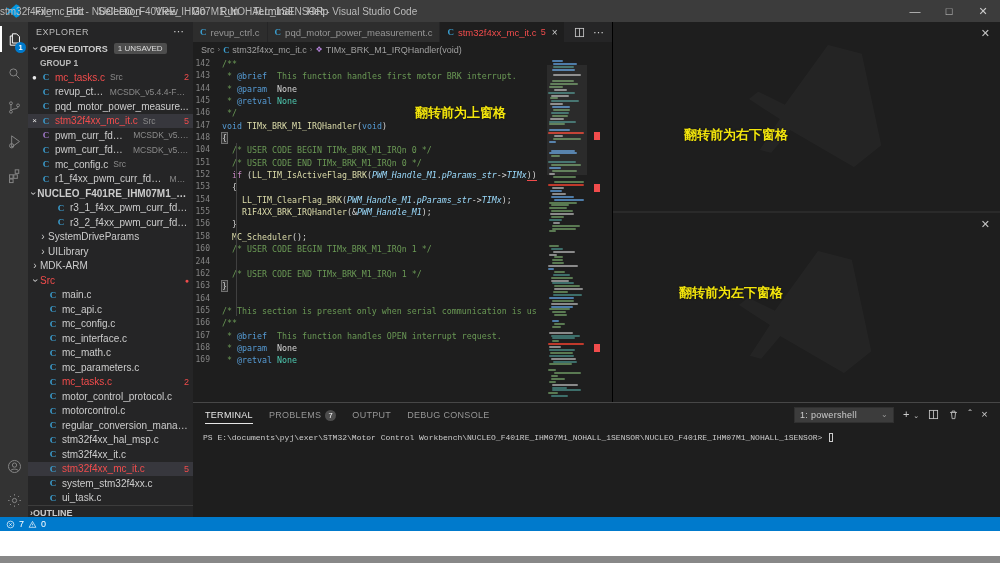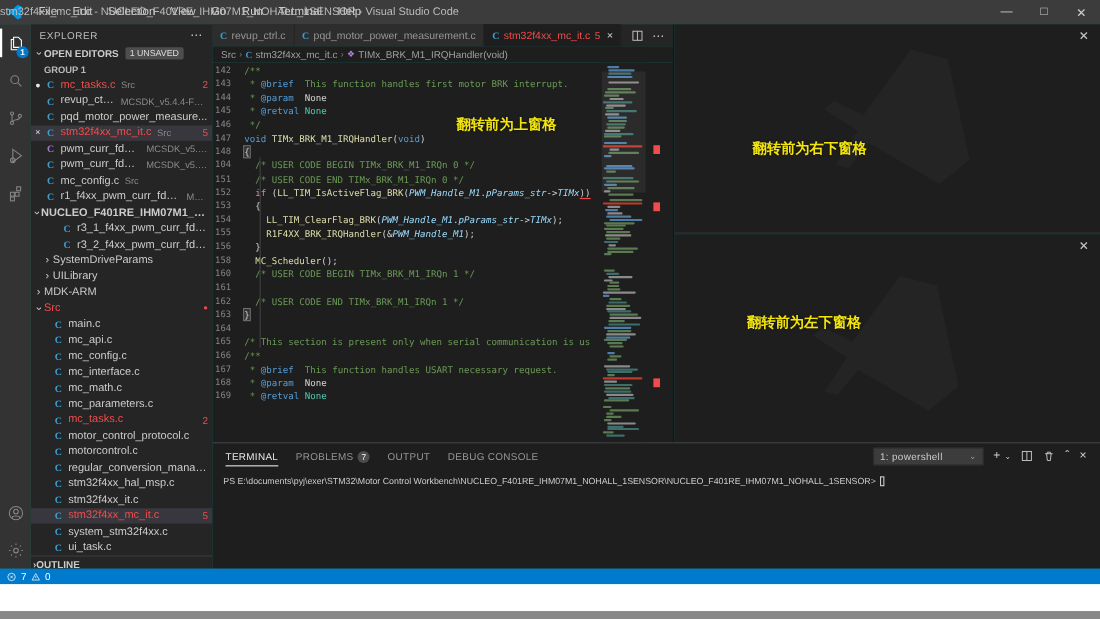--- a/index.html
+++ b/index.html
@@ -101,21 +101,21 @@
   .terminal { height:117px; border-top:1px solid #474747; background:#1e1e1e; display:flex; flex-direction:column; }
   .term-tabs { height:24px; display:flex; align-items:center; padding-left:12px; font-size:9px; color:#969696; letter-spacing:.3px; flex-shrink:0; }
   .term-tab { margin-right:16px; padding:4px 0 3px; display:flex; align-items:center; gap:4px; text-transform:uppercase; }
   .term-tab.active { color:#e7e7e7; border-bottom:1px solid #e7e7e7; }
   .prob-badge { background:#4d4d4d; color:#fff; border-radius:50%; width:11px; height:11px; font-size:7.5px; line-height:11px; text-align:center; }
   .term-actions { margin-left:auto; display:flex; align-items:center; gap:9px; padding-right:12px; color:#cccccc; }
   .shell-select { background:#3c3c3c; border:1px solid #303030; color:#cccccc; font-size:9px; height:16px; display:flex; align-items:center; padding:0 5px; width:100px; }
   .shell-select .sel-chev { margin-left:auto; font-size:8px; color:#999; }
   .term-actions svg { width:11px; height:11px; stroke:#cccccc; fill:none; stroke-width:1.2; }
   .term-actions .txtic { font-size:11px; line-height:1; }
-  .term-body { padding:6px 10px; font-family:Liberation Sans, sans-serif; font-size:8px; color:#cccccc; white-space:nowrap; overflow:hidden; }
+  .term-body { padding:6px 10px; font-family:Liberation Mono, monospace; font-size:8px; color:#cccccc; white-space:nowrap; overflow:hidden; }
   .cursor-box { display:inline-block; width:4px; height:9px; border:1px solid #cccccc; vertical-align:middle; margin-left:2px; }
 
   
   .statusbar { position:absolute; left:0; right:0; bottom:25px; height:14px; background:#007acc; display:flex; align-items:center; color:#fff; font-size:9px; padding:0 6px; gap:4px; }
   .statusbar svg { width:9px; height:9px; stroke:#fff; fill:none; stroke-width:1.2; }
   .white-strip { position:absolute; left:0; right:0; bottom:0; height:25px; background:#ffffff; }
 
   
   .annotation { position:absolute; color:#f3e50c; font-weight:bold; font-size:13px; font-family:sans-serif; z-index:50; text-shadow:0 0 2px rgba(0,0,0,.6); }
 </style>
@@ -410,27 +410,27 @@
                 <div class="code-line"><span class="ln">148</span><span class="lt"><span class="tok br">{</span></span></div>
                 <div class="code-line"><span class="ln">104</span><span class="lt"><span class="tok cm">  /* USER CODE BEGIN TIMx_BRK_M1_IRQn 0 */</span></span></div>
                 <div class="code-line"><span class="ln">151</span><span class="lt"><span class="tok cm">  /* USER CODE END TIMx_BRK_M1_IRQn 0 */</span></span></div>
                 <div class="code-line"><span class="ln">152</span><span class="lt"><span class="tok pl">  </span><span class="tok ctrl">if</span><span class="tok pl"> (</span><span class="tok fn">LL_TIM_IsActiveFlag_BRK</span><span class="tok pl">(</span><span class="tok var">PWM_Handle_M1</span><span class="tok pl">.</span><span class="tok var">pParams_str</span><span class="tok pl">-&gt;</span><span class="tok var">TIMx</span><span class="tok err">))</span></span></div>
                 <div class="code-line"><span class="ln">153</span><span class="lt"><span class="tok pl">  {</span></span></div>
                 <div class="code-line"><span class="ln">154</span><span class="lt"><span class="tok pl">    </span><span class="tok fn">LL_TIM_ClearFlag_BRK</span><span class="tok pl">(</span><span class="tok var">PWM_Handle_M1</span><span class="tok pl">.</span><span class="tok var">pParams_str</span><span class="tok pl">-&gt;</span><span class="tok var">TIMx</span><span class="tok pl">);</span></span></div>
                 <div class="code-line"><span class="ln">155</span><span class="lt"><span class="tok pl">    </span><span class="tok fn">R1F4XX_BRK_IRQHandler</span><span class="tok pl">(&amp;</span><span class="tok var">PWM_Handle_M1</span><span class="tok pl">);</span></span></div>
                 <div class="code-line"><span class="ln">156</span><span class="lt"><span class="tok pl">  }</span></span></div>
                 <div class="code-line"><span class="ln">158</span><span class="lt"><span class="tok pl">  </span><span class="tok fn">MC_Scheduler</span><span class="tok pl">();</span></span></div>
                 <div class="code-line"><span class="ln">160</span><span class="lt"><span class="tok cm">  /* USER CODE BEGIN TIMx_BRK_M1_IRQn 1 */</span></span></div>
-                <div class="code-line"><span class="ln">161</span><span class="lt"></span></div>
+                <div class="code-line"><span class="ln">244</span><span class="lt"></span></div>
                 <div class="code-line"><span class="ln">162</span><span class="lt"><span class="tok cm">  /* USER CODE END TIMx_BRK_M1_IRQn 1 */</span></span></div>
                 <div class="code-line"><span class="ln">163</span><span class="lt"><span class="tok br">}</span></span></div>
                 <div class="code-line"><span class="ln">164</span><span class="lt"></span></div>
                 <div class="code-line"><span class="ln">165</span><span class="lt"><span class="tok cm">/* This section is present only when serial communication is us</span></span></div>
                 <div class="code-line"><span class="ln">166</span><span class="lt"><span class="tok cm">/**</span></span></div>
-                <div class="code-line"><span class="ln">167</span><span class="lt"><span class="tok cm"> * </span><span class="tok doc">@brief</span><span class="tok cm">  This function handles USART necessary request.</span></span></div>
+                <div class="code-line"><span class="ln">167</span><span class="lt"><span class="tok cm"> * </span><span class="tok doc">@brief</span><span class="tok cm">  This function handles OPEN interrupt request.</span></span></div>
                 <div class="code-line"><span class="ln">168</span><span class="lt"><span class="tok cm"> * </span><span class="tok doc">@param</span><span class="tok cm">  </span><span class="tok pl">None</span></span></div>
                 <div class="code-line"><span class="ln">169</span><span class="lt"><span class="tok cm"> * </span><span class="tok doc">@retval</span><span class="tok lit"> None</span></span></div>
               </div>
             <div class="indent-guide" style="top:86px; height:173px;"></div>
             <div class="minimap">
                 <div class="mm-row" style="width: 0px;"></div>
                 <div class="mm-row" style="background: rgb(78, 124, 168); width: 11.0532px; margin-left: 5.37622px;"></div>
                 <div class="mm-row" style="background: rgb(78, 124, 168); width: 24.0493px; margin-left: 5.53045px;"></div>
                 <div class="mm-row" style="background: rgb(61, 110, 106); width: 21.262px; margin-left: 5.90054px;"></div>
                 <div class="mm-row" style="background: rgb(78, 124, 168); width: 22.9896px; margin-left: 5.18827px;"></div>

